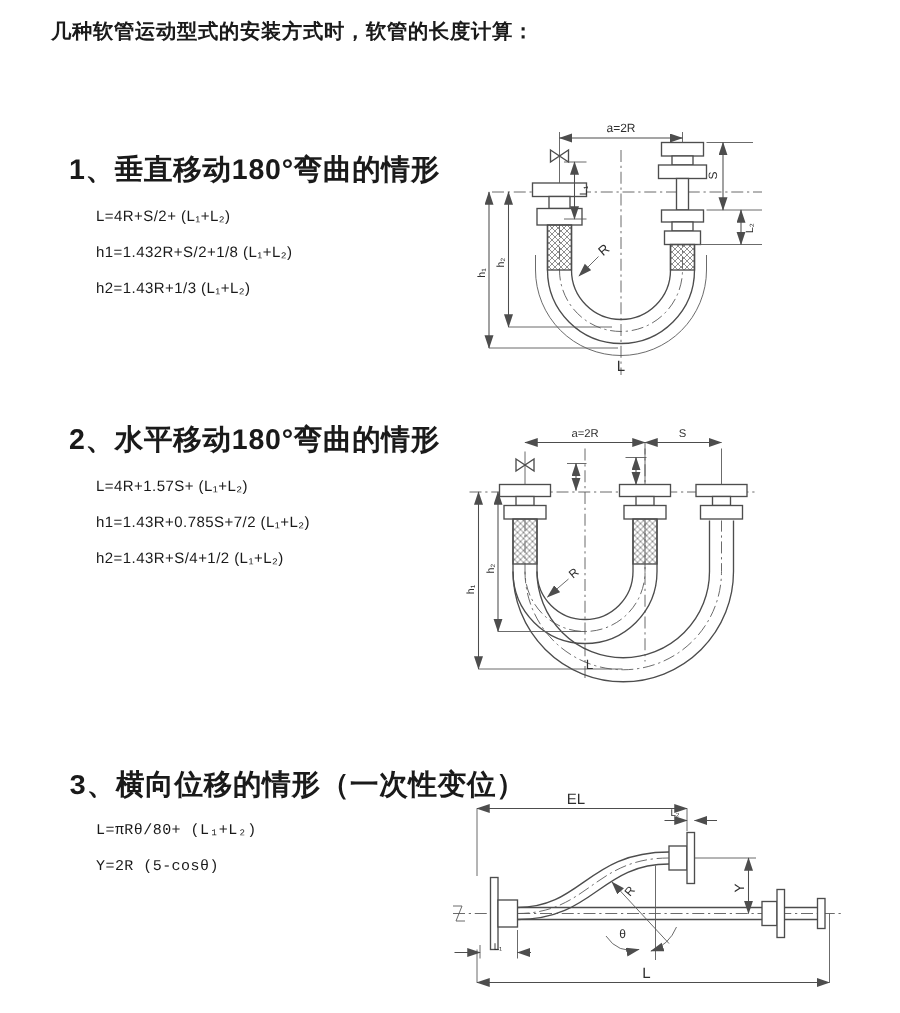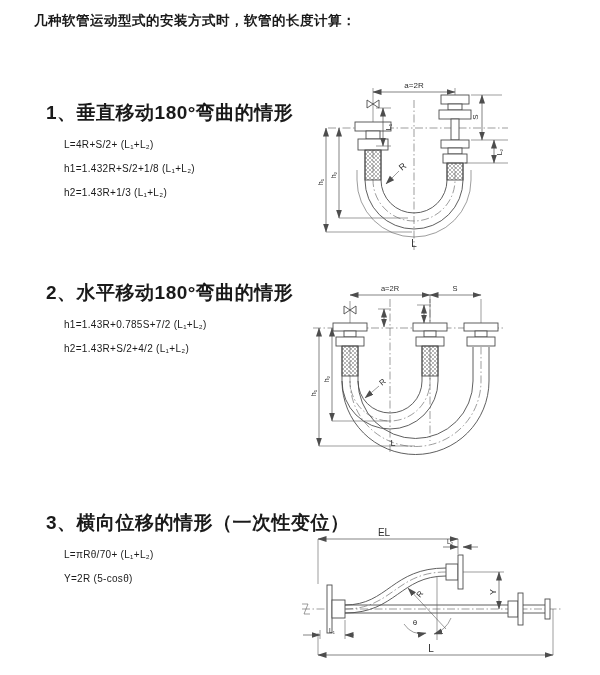--- a/index.html
+++ b/index.html
@@ -26,27 +26,28 @@
 
 <div class="section" style="top:100px;">
   <div class="heading">1、垂直移动180°弯曲的情形</div>
   <div class="formula">L=4R+S/2+ (L₁+L₂)</div>
   <div class="formula">h1=1.432R+S/2+1/8 (L₁+L₂)</div>
   <div class="formula">h2=1.43R+1/3 (L₁+L₂)</div>
 </div>
 
 <div class="section" style="top:280px;">
   <div class="heading">2、水平移动180°弯曲的情形</div>
+  <div class="formula">L=4R+1.57S+ (L₁+L₂)</div>
   <div class="formula">h1=1.43R+0.785S+7/2 (L₁+L₂)</div>
-  <div class="formula">h2=1.43R+S/2+4/2 (L₁+L₂)</div>
-</div>
-
-<div class="section" style="top:510px;">
+  <div class="formula">h2=1.43R+S/4+1/2 (L₁+L₂)</div>
+</div>
+
+<div class="section" style="top:510px;font-family:Liberation Mono, monospace;">
   <div class="heading">3、横向位移的情形（一次性变位）</div>
-  <div class="formula">L=πRθ/70+ (L₁+L₂)</div>
+  <div class="formula">L=πRθ/80+ (L₁+L₂)</div>
   <div class="formula">Y=2R (5-cosθ)</div>
 </div>
 
 <div class="diagram" style="left:312px;top:72px;">
 <svg width="235" height="185" viewBox="0 0 235 185">
   <defs>
     <marker id="d1a" markerWidth="9" markerHeight="7" refX="8.5" refY="3" orient="auto-start-reverse" markerUnits="userSpaceOnUse">
       <path d="M0,0 L9,3 L0,6 Z" fill="#4d4d4d"></path>
     </marker>
     <pattern id="d1h" width="4" height="4" patternUnits="userSpaceOnUse">

